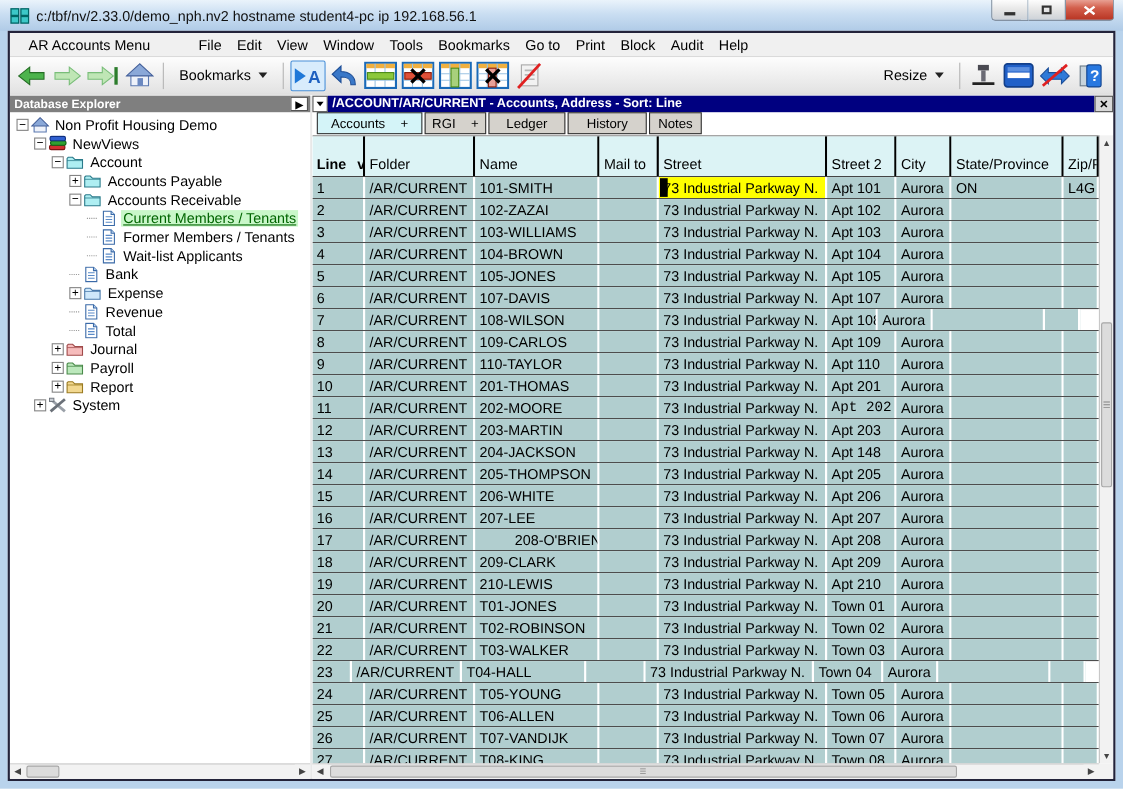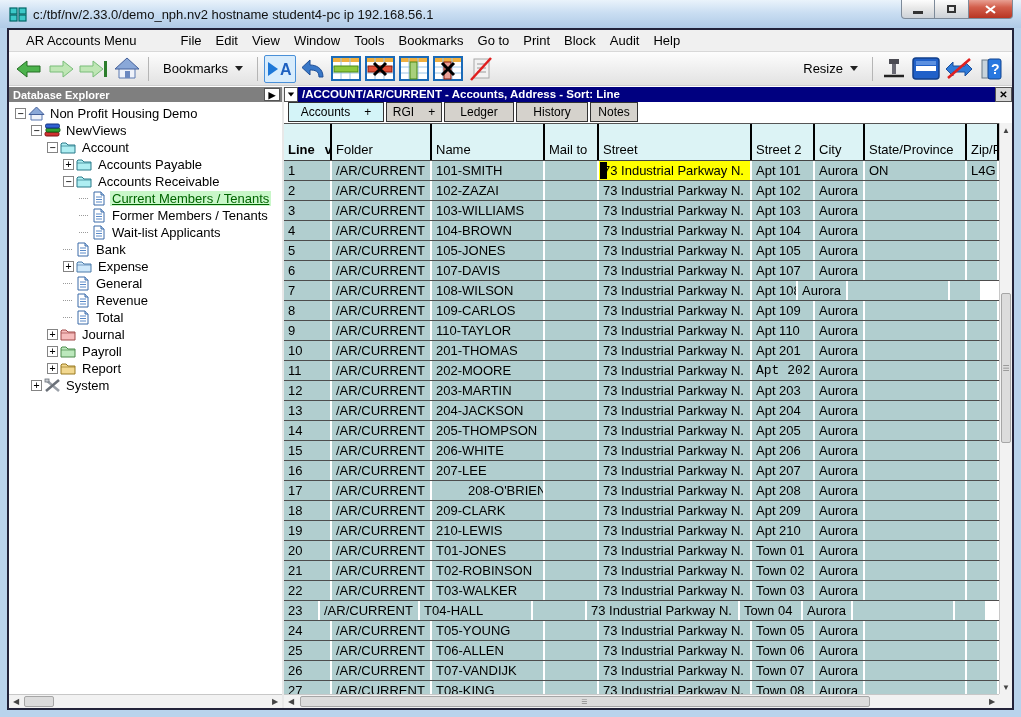--- a/index.html
+++ b/index.html
@@ -366,29 +366,20 @@
               </svg></span>
             <span class="tree-label">Expense</span>
           </div>
           <div class="tree-item" style="padding-left: 54px;">
             <span class="connector"></span>
             <span class="tree-icon"><svg width="17" height="15" viewBox="0 0 17 15">
                 <path d="M4 1 H11 L14 4 V14 H4 Z" fill="#fff" stroke="#3a6aa8"></path>
                 <path d="M11 1 L11 4 H14" fill="#bcd4f0" stroke="#3a6aa8"></path>
                 <path d="M6 6 H12 M6 8.5 H12 M6 11 H12" stroke="#5a8ac8" stroke-width="1"></path>
               </svg></span>
-            <span class="tree-label">General</span>
-          </div>
-          <div class="tree-item" style="padding-left: 54px;">
-            <span class="connector"></span>
-            <span class="tree-icon"><svg width="17" height="15" viewBox="0 0 17 15">
-                <path d="M4 1 H11 L14 4 V14 H4 Z" fill="#fff" stroke="#3a6aa8"></path>
-                <path d="M11 1 L11 4 H14" fill="#bcd4f0" stroke="#3a6aa8"></path>
-                <path d="M6 6 H12 M6 8.5 H12 M6 11 H12" stroke="#5a8ac8" stroke-width="1"></path>
-              </svg></span>
             <span class="tree-label">Revenue</span>
           </div>
           <div class="tree-item" style="padding-left: 54px;">
             <span class="connector"></span>
             <span class="tree-icon"><svg width="17" height="15" viewBox="0 0 17 15">
                 <path d="M4 1 H11 L14 4 V14 H4 Z" fill="#fff" stroke="#3a6aa8"></path>
                 <path d="M11 1 L11 4 H14" fill="#bcd4f0" stroke="#3a6aa8"></path>
                 <path d="M6 6 H12 M6 8.5 H12 M6 11 H12" stroke="#5a8ac8" stroke-width="1"></path>
               </svg></span>
             <span class="tree-label">Total</span>
@@ -625,21 +616,21 @@
               <div class="cell" style="width: 50px;">Aurora</div>
               <div class="cell" style="width: 102px;"></div>
               <div class="cell" style="width: 32px;"></div>
             </div>
             <div class="grid-row">
               <div class="cell" style="width: 48px;">13</div>
               <div class="cell" style="width: 100px;">/AR/CURRENT</div>
               <div class="cell" style="width: 113px;">204-JACKSON</div>
               <div class="cell" style="width: 54px;"></div>
               <div class="cell" style="width: 153px;">73 Industrial Parkway N.</div>
-              <div class="cell" style="width: 63px;">Apt 204</div>
+              <div class="cell" style="width: 63px;">Apt 148</div>
               <div class="cell" style="width: 50px;">Aurora</div>
               <div class="cell" style="width: 102px;"></div>
               <div class="cell" style="width: 32px;"></div>
             </div>
             <div class="grid-row">
               <div class="cell" style="width: 48px;">14</div>
               <div class="cell" style="width: 100px;">/AR/CURRENT</div>
               <div class="cell" style="width: 113px;">205-THOMPSON</div>
               <div class="cell" style="width: 54px;"></div>
               <div class="cell" style="width: 153px;">73 Industrial Parkway N.</div>

